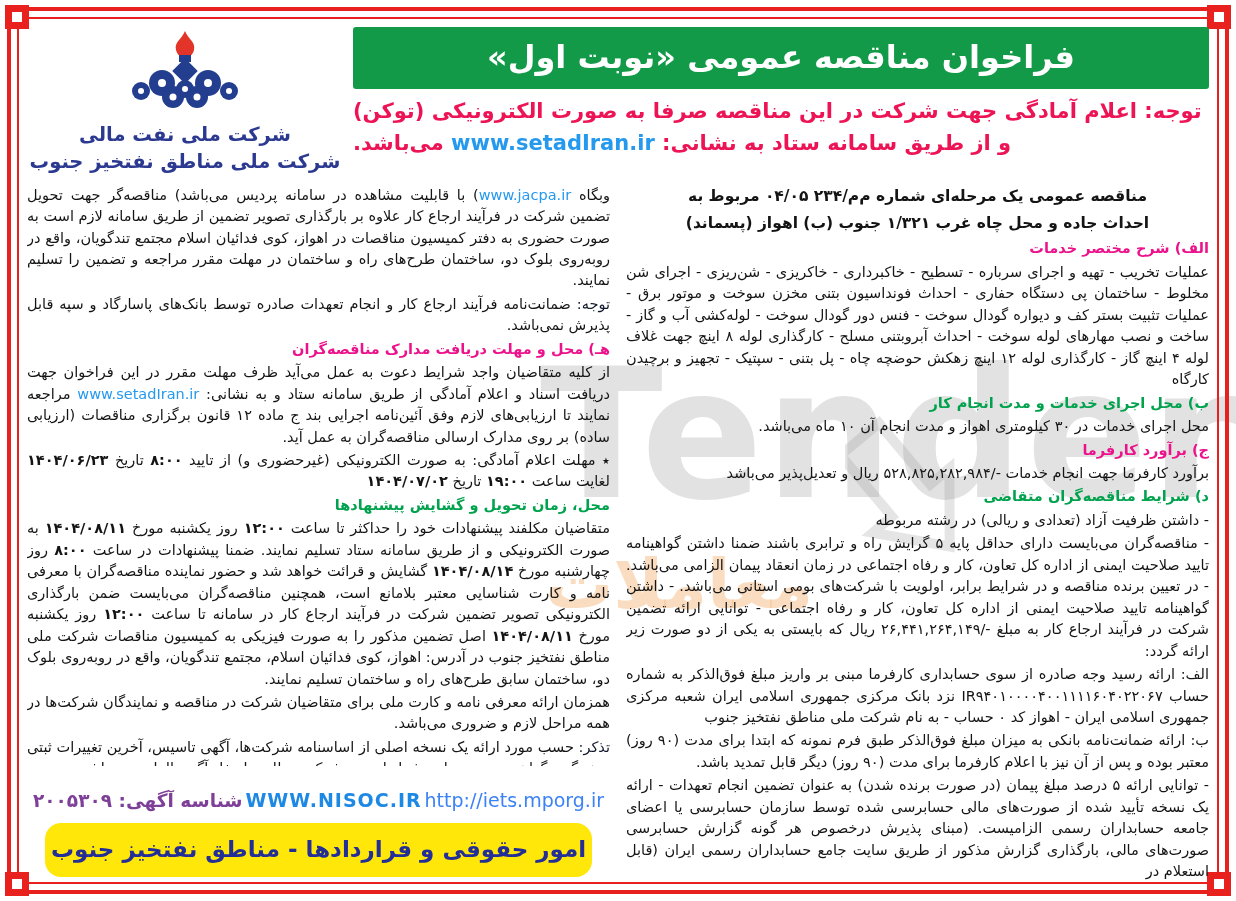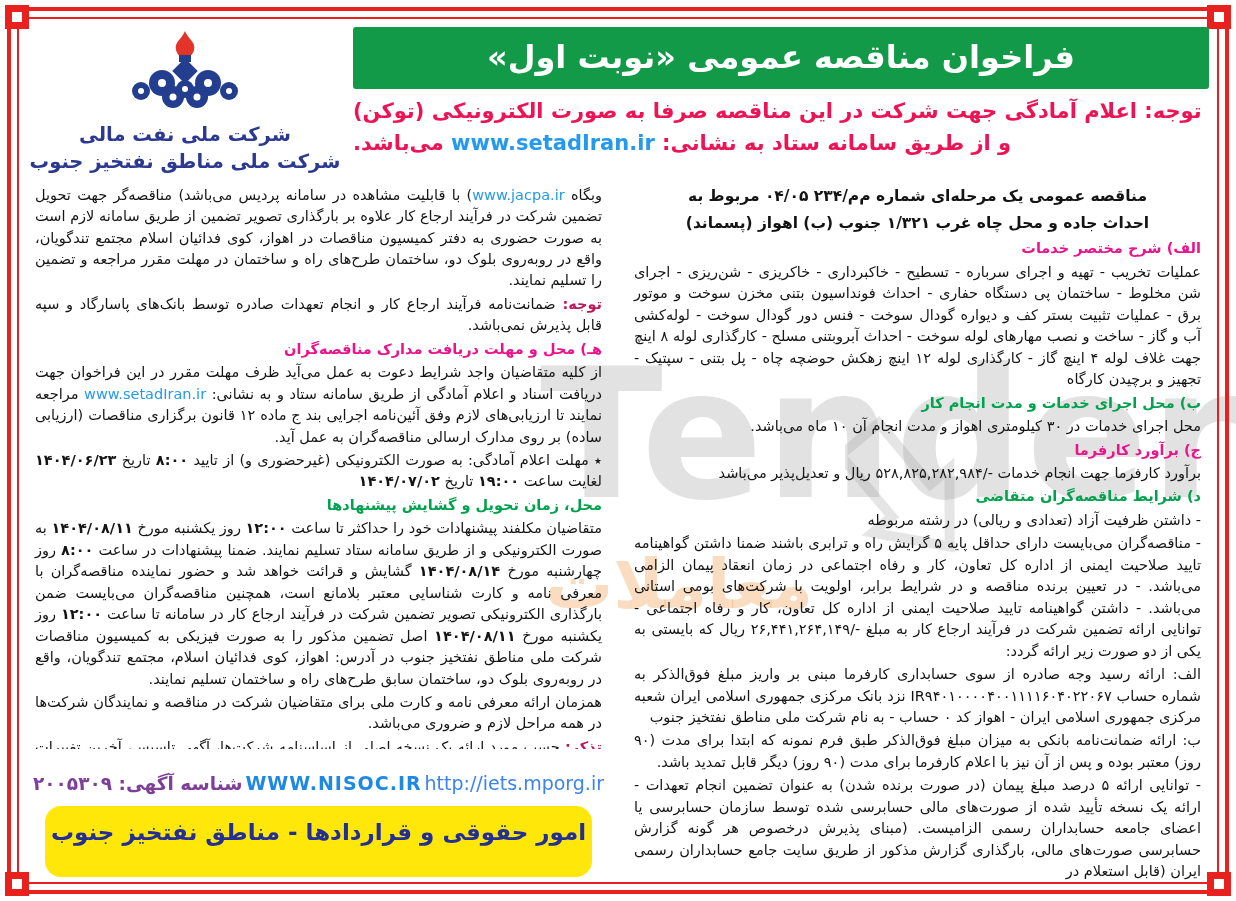--- a/index.html
+++ b/index.html
@@ -34,36 +34,36 @@
           margin-top:7px;line-height:1.5}
   .notice .url{color:#2499ee}
   .brand{width:316px;text-align:center;padding-top:2px}
   .brand-name{color:#2b3990;font-weight:bold;font-size:19.5px;line-height:1.4;white-space:nowrap}
 
   .cols{display:flex;gap:16px;margin-top:9px;height:692px}
   .col{flex:1;min-width:0;font-size:14.5px;line-height:1.48;text-align:justify;color:#141414}
   .col-right .blocks,.col-left .blocks{overflow:hidden}
   .col-left{display:flex;flex-direction:column}
   .col-left .blocks{flex:1 1 auto}
-  .blk{margin:0 8px 2px}
+  .blk{margin:0 0 2px}
   .blk.title-line{font-weight:bold;text-align:center;font-size:15.5px;margin-bottom:4px}
   .blk.heading-magenta{color:#ec128b;font-weight:bold}
   .blk.heading-green{color:#00a24d;font-weight:bold}
   .sg-b{font-weight:700}
-  .sg-red{color:#be185d;font-weight:700}
+  .sg-red{color:#0f172a;font-weight:400}
   .sg-blue{color:#2499ee}
 
   .footer-row{display:flex;direction:ltr;justify-content:space-between;align-items:center;
               margin-top:20px;padding:0 6px;flex:0 0 auto}
   .adv-id{color:#7d3f98;font-weight:bold;font-size:18.5px;direction:rtl}
   .url-nisoc{color:#1e88e5;font-weight:bold;font-size:19px;letter-spacing:1px}
   .url-iets{color:#3b82f6;font-size:19px}
 
   .banner{background:#ffe70a;border-radius:16px;margin:8px 18px 0;text-align:center;
-          padding:9px 0 28px;color:#232e96;font-weight:bold;font-size:23px;flex:0 0 auto}
+          padding:9px 0 11px;color:#232e96;font-weight:bold;font-size:23px;flex:0 0 auto}
 </style>
 </head>
 <body>
 
 <div class="watermark">
   <div class="wm-latin">Tender</div>
   <div class="wm-fa">معاملات</div>
   <svg class="wm-arrow" width="150" height="160" viewBox="0 0 150 160">
     <path d="M30 10 L30 90 L5 90 L55 150 L105 90 L80 90 L80 10 Z" fill="none" stroke="#9a9a9a" stroke-width="10" transform="rotate(-40 75 80)"></path>
   </svg>

